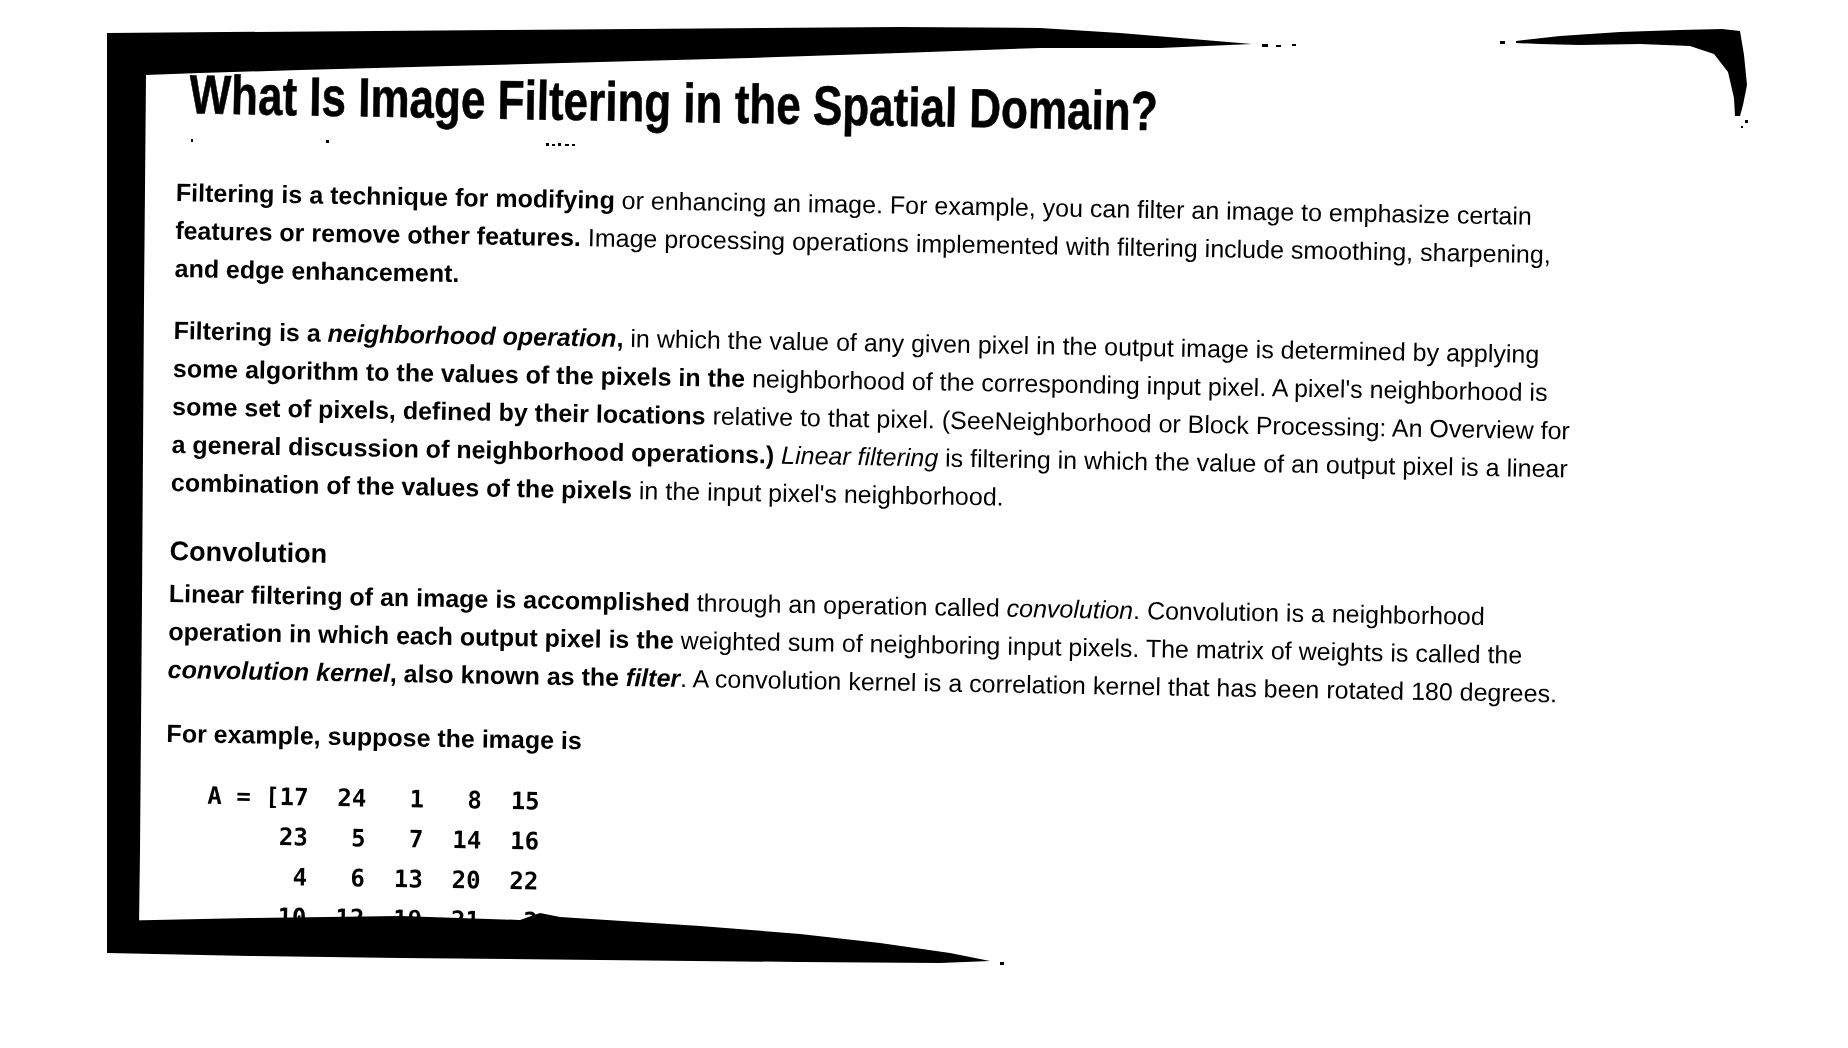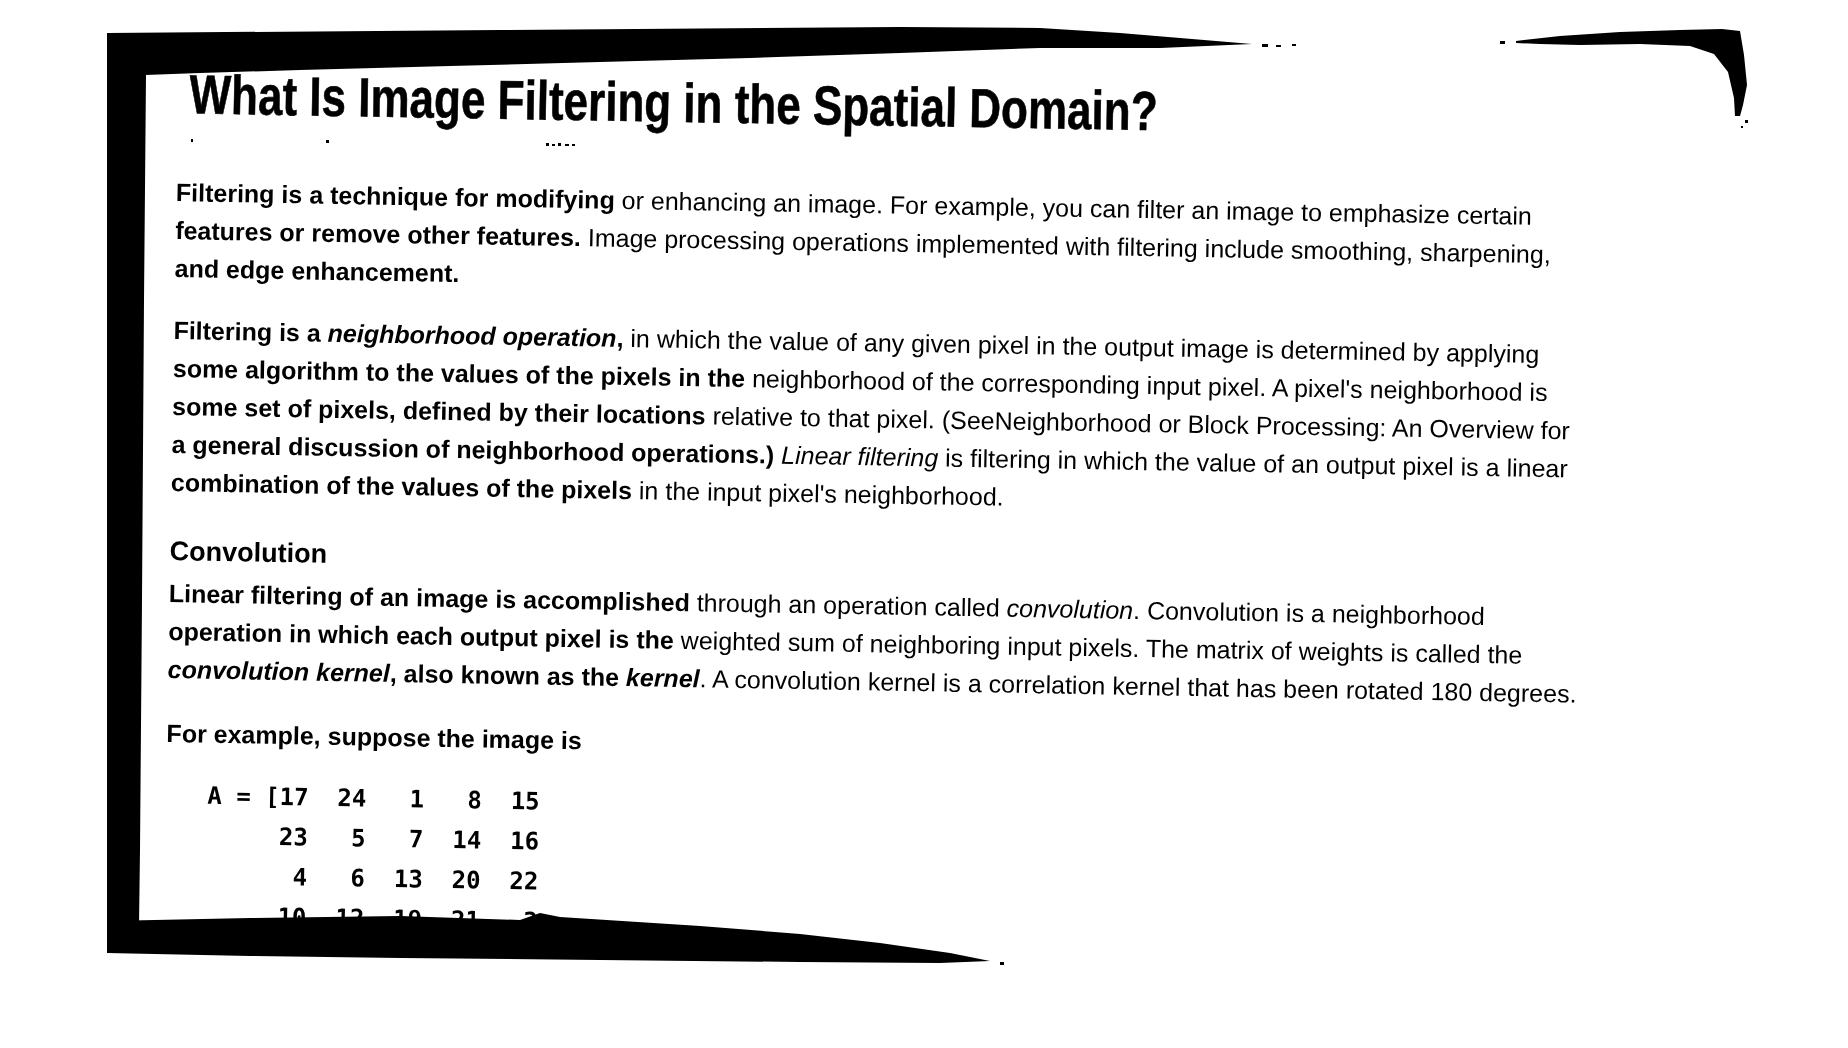--- a/index.html
+++ b/index.html
@@ -62,21 +62,21 @@
         <div class="line"><span class="seg-b">some set of pixels, defined by their locations </span><span class="seg-n">relative to that pixel. (SeeNeighborhood or Block Processing: An Overview for</span></div>
         <div class="line"><span class="seg-b">a general discussion of neighborhood operations.) </span><span class="seg-i">Linear filtering </span><span class="seg-n">is filtering in which the value of an output pixel is a linear</span></div>
         <div class="line"><span class="seg-b">combination of the values of the pixels </span><span class="seg-n">in the input pixel's neighborhood.</span></div>
       </div>
 
     <div class="heading">Convolution</div>
 
     <div id="p3" class="para">
         <div class="line"><span class="seg-b">Linear filtering of an image is accomplished </span><span class="seg-n">through an operation called </span><span class="seg-i">convolution</span><span class="seg-n">. Convolution is a neighborhood</span></div>
         <div class="line"><span class="seg-b">operation in which each output pixel is the </span><span class="seg-n">weighted sum of neighboring input pixels. The matrix of weights is called the</span></div>
-        <div class="line"><span class="seg-bi">convolution kernel</span><span class="seg-b">, also known as the </span><span class="seg-bi">kernel</span><span class="seg-n">. A convolution kernel is a correlation kernel that has been rotated 180 degrees.</span></div>
+        <div class="line"><span class="seg-bi">convolution kernel</span><span class="seg-b">, also known as the </span><span class="seg-bi">filter</span><span class="seg-n">. A convolution kernel is a correlation kernel that has been rotated 180 degrees.</span></div>
       </div>
 
     <div id="p4" class="para">
         <div class="line"><span class="seg-b">For example, suppose the image is</span></div>
       </div>
 
     <pre class="matrix">A = [17  24   1   8  15
      23   5   7  14  16
       4   6  13  20  22
      10  12  19  21   3</pre>

